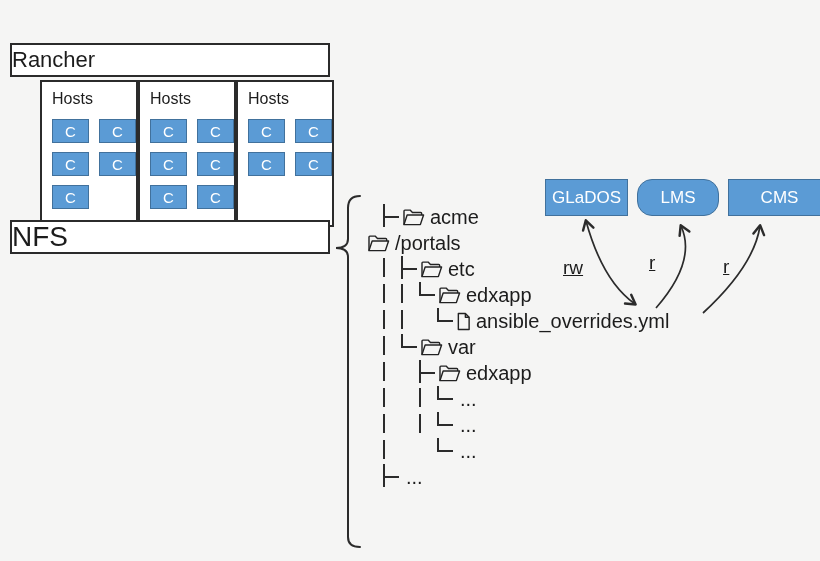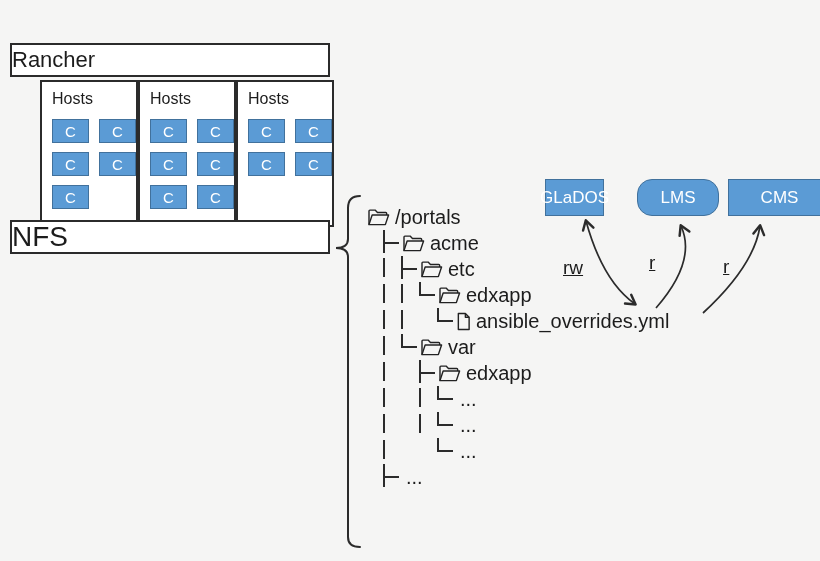--- a/index.html
+++ b/index.html
@@ -32,21 +32,21 @@
   .cgrid{display:grid;grid-template-columns:37px 37px;gap:9px 10px;margin-top:11px;}
   .cbox{
     width:37px;height:24px;background:#5b9bd5;border:1px solid #41719c;
     color:#ffffff;font-size:15px;display:flex;align-items:center;justify-content:center;
   }
   
   .service{
     position:absolute;top:179px;height:37px;background:#5b9bd5;border:1px solid #41719c;
     color:#ffffff;font-size:17px;display:flex;align-items:center;justify-content:center;
   }
-  .s0{left:545px;width:59px;}
+  .s0{left:545px;width:83px;}
   .s1{left:637px;width:82px;border-radius:15px;}
   .s2{left:728px;width:103px;}
   
   .alabel{position:absolute;font-size:19px;color:#1c1c1c;text-decoration:underline;}
   .l0{left:563px;top:257px;}
   .l1{left:649px;top:252px;}
   .l2{left:723px;top:256px;}
   
   .tree{position:absolute;left:366px;top:204px;}
   .tree-row{display:flex;align-items:center;height:26px;white-space:nowrap;}
@@ -111,38 +111,38 @@
         </div>
       </div>
     </div>
 
   <div class="wbox nfs">
     <span>NFS</span>
   </div>
 
   <div id="tree" class="tree">
       <div class="tree-row">
+        <span class="spacer"></span>
+        <span class="cell tee"></span>
+        <span class="ticon-wrap">
+          <svg width="23" height="19" viewBox="0 0 24 20">
+            <path d="M2 17.5 L2 3.2 Q2 2.2 3 2.2 L8.4 2.2 L10.9 4.8 L19.6 4.8 Q20.6 4.8 20.6 5.8 L20.6 7.4" fill="none" stroke="#222" stroke-width="1.5" stroke-linejoin="round"></path>
+            <path d="M2 17.5 L5.3 7.4 L22.6 7.4 L19.2 17.5 Z" fill="none" stroke="#222" stroke-width="1.5" stroke-linejoin="round"></path>
+          </svg>
+        </span>
+        <span class="tree-label">acme</span>
+      </div>
+      <div class="tree-row">
         <span class="ticon-wrap">
           <svg width="23" height="19" viewBox="0 0 24 20">
             <path d="M2 17.5 L2 3.2 Q2 2.2 3 2.2 L8.4 2.2 L10.9 4.8 L19.6 4.8 Q20.6 4.8 20.6 5.8 L20.6 7.4" fill="none" stroke="#222" stroke-width="1.5" stroke-linejoin="round"></path>
             <path d="M2 17.5 L5.3 7.4 L22.6 7.4 L19.2 17.5 Z" fill="none" stroke="#222" stroke-width="1.5" stroke-linejoin="round"></path>
           </svg>
         </span>
         <span class="tree-label">/portals</span>
-      </div>
-      <div class="tree-row">
-        <span class="spacer"></span>
-        <span class="cell tee"></span>
-        <span class="ticon-wrap">
-          <svg width="23" height="19" viewBox="0 0 24 20">
-            <path d="M2 17.5 L2 3.2 Q2 2.2 3 2.2 L8.4 2.2 L10.9 4.8 L19.6 4.8 Q20.6 4.8 20.6 5.8 L20.6 7.4" fill="none" stroke="#222" stroke-width="1.5" stroke-linejoin="round"></path>
-            <path d="M2 17.5 L5.3 7.4 L22.6 7.4 L19.2 17.5 Z" fill="none" stroke="#222" stroke-width="1.5" stroke-linejoin="round"></path>
-          </svg>
-        </span>
-        <span class="tree-label">acme</span>
       </div>
       <div class="tree-row">
         <span class="spacer"></span>
         <span class="cell bar"></span>
         <span class="cell tee"></span>
         <span class="ticon-wrap">
           <svg width="23" height="19" viewBox="0 0 24 20">
             <path d="M2 17.5 L2 3.2 Q2 2.2 3 2.2 L8.4 2.2 L10.9 4.8 L19.6 4.8 Q20.6 4.8 20.6 5.8 L20.6 7.4" fill="none" stroke="#222" stroke-width="1.5" stroke-linejoin="round"></path>
             <path d="M2 17.5 L5.3 7.4 L22.6 7.4 L19.2 17.5 Z" fill="none" stroke="#222" stroke-width="1.5" stroke-linejoin="round"></path>
           </svg>

